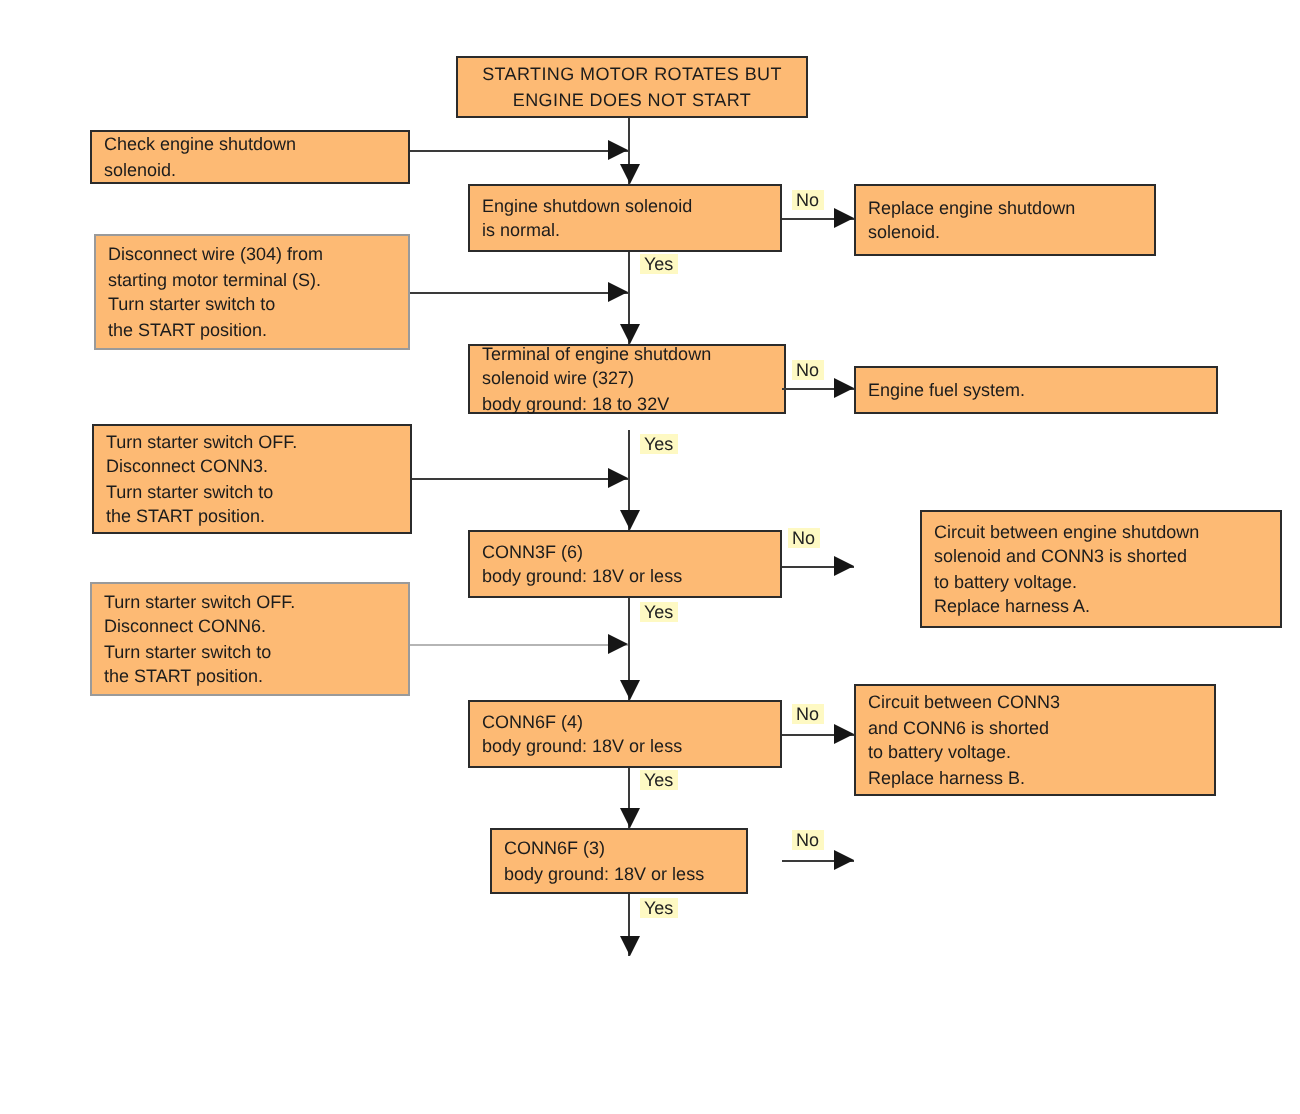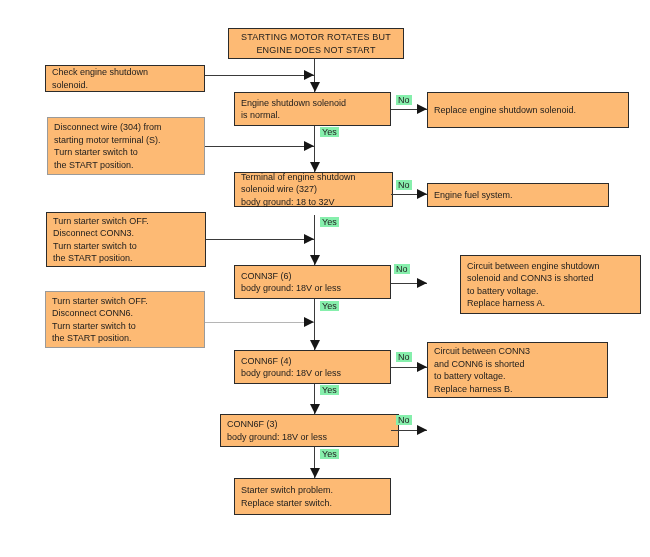--- a/index.html
+++ b/index.html
@@ -17,21 +17,21 @@
   .hline, .vline { position:absolute; background:#3a3a3a; }
   .hline { height:1px; }
   .vline { width:1px; }
   .hline.soft { background:#b5b5b5; }
   .arrow-right { position:absolute; width:0; height:0;
     border-top:5px solid transparent; border-bottom:5px solid transparent;
     border-left:10px solid #161616; }
   .arrow-down { position:absolute; width:0; height:0;
     border-left:5px solid transparent; border-right:5px solid transparent;
     border-top:10px solid #161616; }
-  .lbl { position:absolute; font-size:9px; color:#222222; background:#86efac; padding:0 2px; }
+  .lbl { position:absolute; font-size:9px; color:#222222; background:#fef9c3; padding:0 2px; }
 </style>
 </head>
 <body>
 
 <div class="stage">
 
   <div class="box center" style="left:228px; top:28px; width:176px; height:31px;">STARTING MOTOR ROTATES BUT
 ENGINE DOES NOT START</div>
 
   <div class="box" style="left:45px; top:65px; width:160px; height:27px;">Check engine shutdown
@@ -51,27 +51,25 @@
 
   <div class="box" style="left:234px; top:92px; width:157px; height:34px;">Engine shutdown solenoid
 is normal.</div>
   <div class="box" style="left:234px; top:172px; width:159px; height:35px;">Terminal of engine shutdown
 solenoid wire (327)
 body ground: 18 to 32V</div>
   <div class="box" style="left:234px; top:265px; width:157px; height:34px;">CONN3F (6)
 body ground: 18V or less</div>
   <div class="box" style="left:234px; top:350px; width:157px; height:34px;">CONN6F (4)
 body ground: 18V or less</div>
-  <div class="box" style="left:220px; top:414px; width:179px; height:33px;">CONN6F (3)
+  <div class="box" style="left:245px; top:414px; width:129px; height:33px;">CONN6F (3)
 body ground: 18V or less</div>
 
-  <div class="box" style="left:234px; top:478px; width:157px; height:37px;">Starter switch problem.
-Replace starter switch.</div>
 
-  <div class="box" style="left:427px; top:92px; width:202px; height:36px;">Replace engine shutdown solenoid.</div>
+  <div class="box" style="left:427px; top:92px; width:151px; height:36px;">Replace engine shutdown solenoid.</div>
   <div class="box" style="left:427px; top:183px; width:182px; height:24px;">Engine fuel system.</div>
   <div class="box" style="left:427px; top:255px; width:181px; height:59px;margin-left:33px;">Circuit between engine shutdown
 solenoid and CONN3 is shorted
 to battery voltage.
 Replace harness A.</div>
   <div class="box" style="left:427px; top:342px; width:181px; height:56px;">Circuit between CONN3
 and CONN6 is shorted
 to battery voltage.
 Replace harness B.</div>
 

